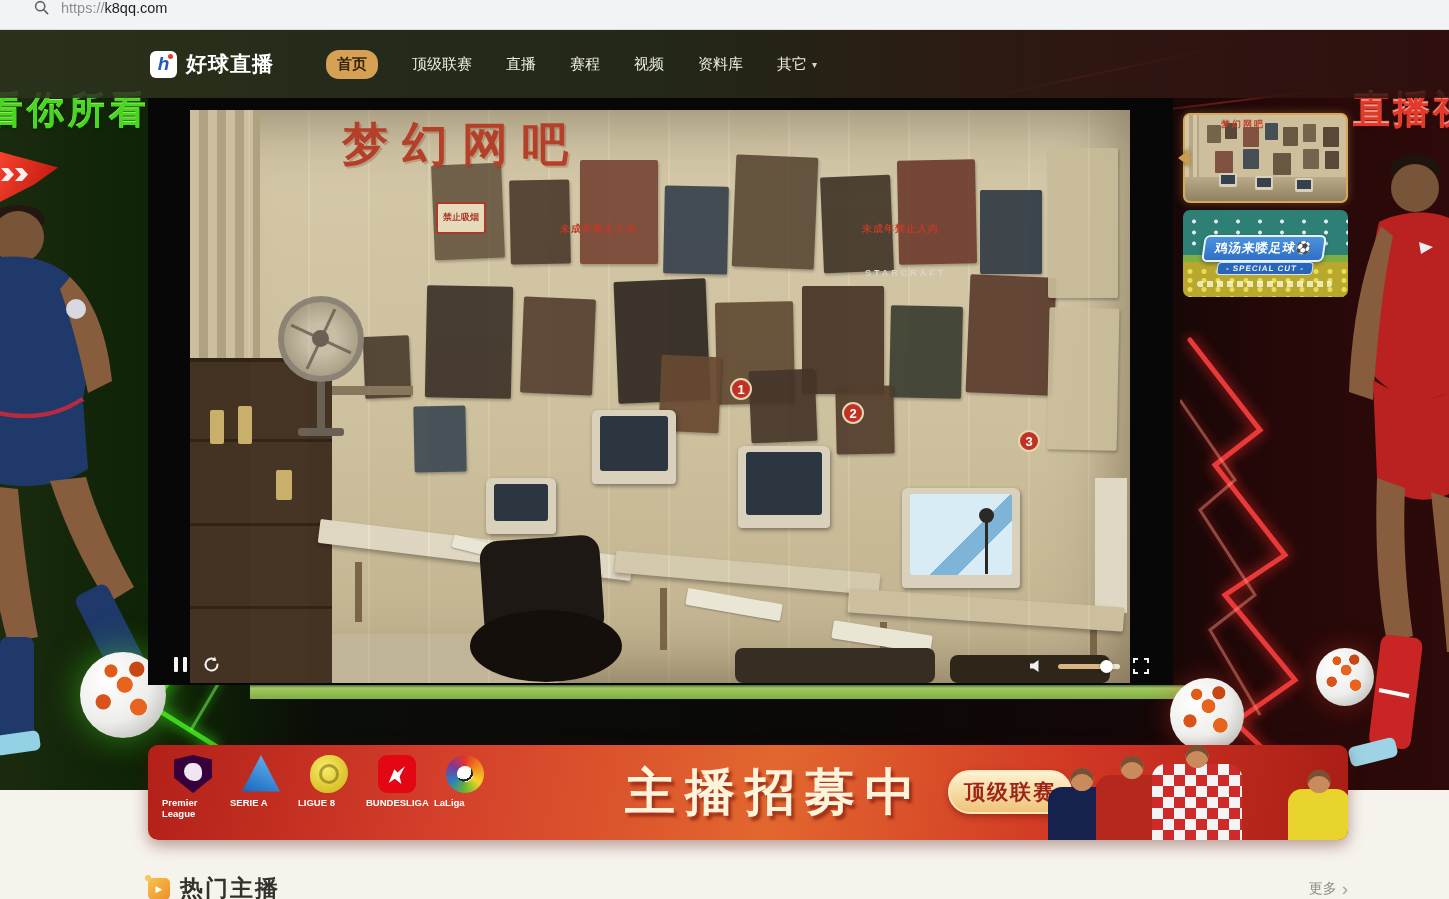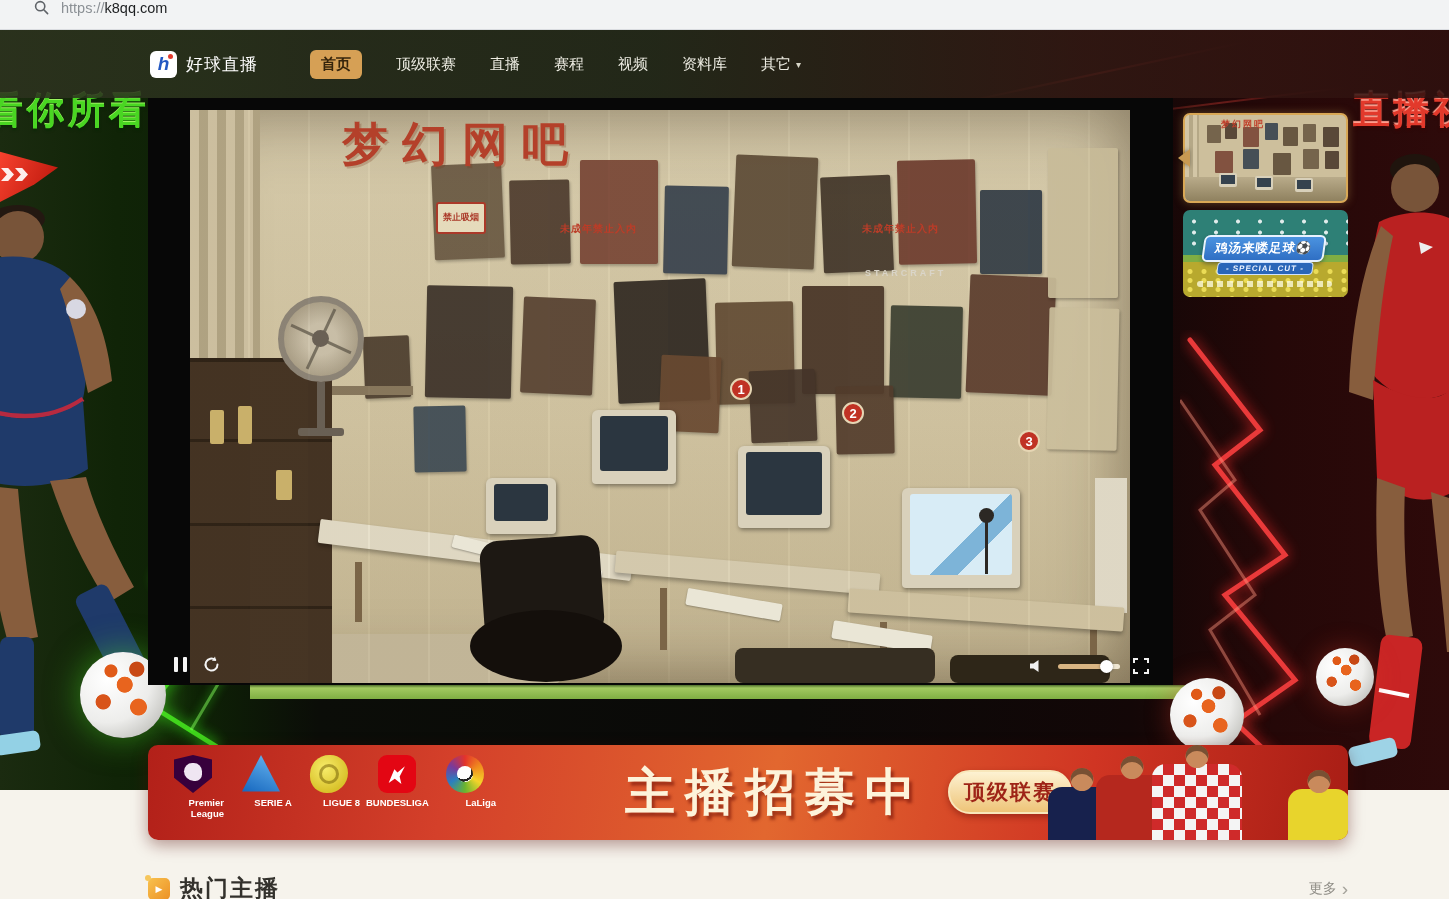--- a/index.html
+++ b/index.html
@@ -17,24 +17,24 @@
     background:linear-gradient(90deg,#1b2b10 0%,#102407 8%,#0e2106 14%,#0b0d08 22%,#0a0908 55%,#130707 78%,#250808 88%,#2e0a0a 100%)}
   .cream{position:absolute;left:0;top:760px;width:100%;height:109px;background:#f6f3ec;z-index:5}
 
   .streak{position:absolute;height:2px;background:linear-gradient(90deg,transparent,rgba(255,70,60,.32),transparent);z-index:1}
 
   
   .site-header{position:absolute;top:0;left:0;width:100%;height:68px;display:flex;align-items:center;padding:0 98px 0 150px;z-index:9;
     background:linear-gradient(90deg,rgba(44,50,30,.88) 0%,rgba(40,46,28,.82) 45%,rgba(54,26,20,.8) 75%,rgba(46,16,14,.86) 100%)}
   .logo-box{width:27px;height:27px;background:#fff;border-radius:6px;display:flex;align-items:center;justify-content:center;font-weight:bold;font-style:italic;color:#2257c2;font-size:19px;position:relative;flex:none}
   .logo-box::after{content:"";position:absolute;top:3px;right:4px;width:5px;height:5px;border-radius:50%;background:#e23b2e}
-  .logo-text{color:#fff;font-size:17px;font-weight:normal;margin-left:9px;letter-spacing:1px;white-space:nowrap}
+  .logo-text{color:#fff;font-size:21px;font-weight:bold;margin-left:9px;letter-spacing:1px;white-space:nowrap}
   .main-nav{display:flex;align-items:center;margin-left:52px;gap:34px}
   .nav-item{color:#edece2;font-size:15px;cursor:pointer;display:flex;align-items:center;white-space:nowrap}
-  .nav-item.active{background:#d6a055;color:#36250c;padding:5px 11px;border-radius:6px;font-weight:bold}
+  .nav-item.active{background:#d6a055;color:#36250c;padding:5px 11px;border-radius:13px;font-weight:bold}
   .caret{font-size:10px;margin-left:5px;color:#d8d6c8}
   .header-right{margin-left:auto;display:flex;align-items:center}
   .search-pill{position:relative;width:148px;height:30px}
   .search-input{width:100%;height:100%;border:none;border-radius:15px;background:rgba(252,252,250,.95);padding:0 34px 0 14px;font-size:13px;color:#444;outline:none}
   .search-input::placeholder{color:#a9a9a9}
   .search-pill svg{position:absolute;right:11px;top:8px}
   .broadcast-btn{margin-left:18px;height:32px;padding:0 16px;border-radius:16px;background:linear-gradient(180deg,#f2d492,#cf9a46);display:flex;align-items:center;gap:7px;color:#4a3008;font-size:15px;font-weight:bold;cursor:pointer;white-space:nowrap}
   .login-link{margin-left:20px;color:#d9aa5c;font-size:16px;cursor:pointer;white-space:nowrap}
 
   
@@ -117,21 +117,21 @@
   .thumb2::after{content:"";position:absolute;left:0;bottom:0;width:100%;height:30px;z-index:1;
     background-image:radial-gradient(circle,rgba(240,225,90,.9) 0 2px,transparent 3px);background-size:14px 9px}
   .bubble{position:absolute;left:20px;top:25px;padding:3px 10px;background:linear-gradient(180deg,#4b93e0,#2f6fc4);border:2px solid #e8f2ff;border-radius:6px;transform:skewX(-8deg);color:#fff;font-size:12.5px;font-weight:bold;letter-spacing:1px;z-index:3;box-shadow:0 2px 4px rgba(0,20,60,.4);white-space:nowrap}
   .cut-tag{position:absolute;left:34px;top:52px;padding:1px 8px;background:#2a66b8;border:1px solid #cfe2ff;border-radius:4px;transform:skewX(-8deg);color:#eaf2ff;font-size:8px;font-weight:bold;letter-spacing:1px;z-index:3;white-space:nowrap}
   .script-line{position:absolute;left:14px;bottom:10px;width:135px;height:6px;background:repeating-linear-gradient(90deg,rgba(255,255,230,.75) 0 6px,transparent 6px 10px);border-radius:3px;filter:blur(.6px);z-index:3}
 
   
   .banner{position:absolute;left:148px;top:715px;width:1200px;height:95px;border-radius:10px;overflow:hidden;z-index:7;cursor:pointer;
     background:linear-gradient(100deg,#b22019 0%,#d4402a 25%,#e2672f 52%,#d03523 78%,#a81d15 100%);box-shadow:0 5px 16px rgba(80,10,5,.4)}
   .leagues{position:absolute;left:14px;top:10px;display:flex;gap:6px}
-  .league{width:62px;text-align:right}
+  .league{width:62px;text-align:left}
   .licon{width:38px;height:38px;margin:0 auto;position:relative}
   .licon.pl{background:#37003c;clip-path:polygon(50% 0,100% 12%,100% 60%,50% 100%,0 60%,0 12%)}
   .licon.pl::after{content:"";position:absolute;left:10px;top:8px;width:18px;height:18px;background:#efe6f2;border-radius:50% 50% 40% 60%}
   .licon.sa{background:linear-gradient(205deg,#6cb9f2,#1465bd);clip-path:polygon(50% 0,100% 96%,0 96%)}
   .licon.l1{background:radial-gradient(circle at 40% 35%,#f7ec6a,#d9c22a 70%);border-radius:52% 48% 55% 45%}
   .licon.l1::after{content:"";position:absolute;inset:9px;border:3px solid rgba(120,100,10,.55);border-radius:50%}
   .licon.bl{background:#e30613;border-radius:9px}
   .licon.bl::after{content:"";position:absolute;left:8px;top:7px;width:22px;height:24px;background:#fff;clip-path:polygon(12% 88%,38% 30%,52% 44%,86% 18%,62% 60%,70% 92%,40% 70%)}
   .licon.ll{background:conic-gradient(#e4332b,#f08a1e,#f5d32a,#6ab52e,#2a7fc0,#7a3a9a,#e4332b);border-radius:50%}
   .licon.ll::after{content:"";position:absolute;left:11px;top:11px;width:16px;height:16px;background:radial-gradient(circle at 40% 35%,#fff 0 55%,#222 56% 70%,#fff 71%);border-radius:50%}

